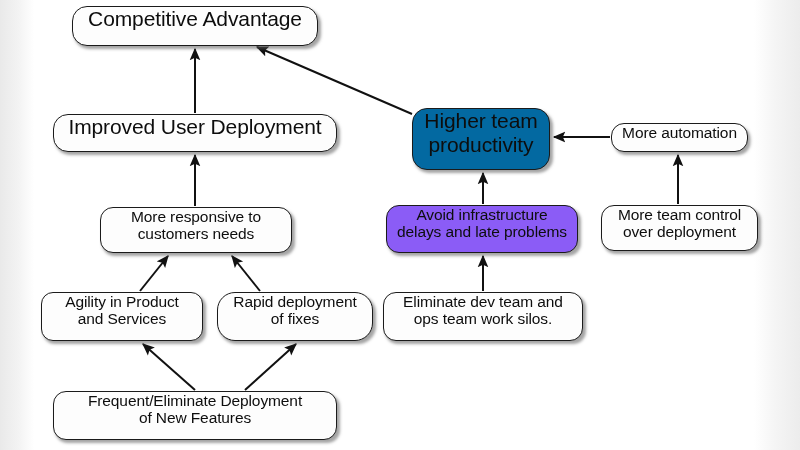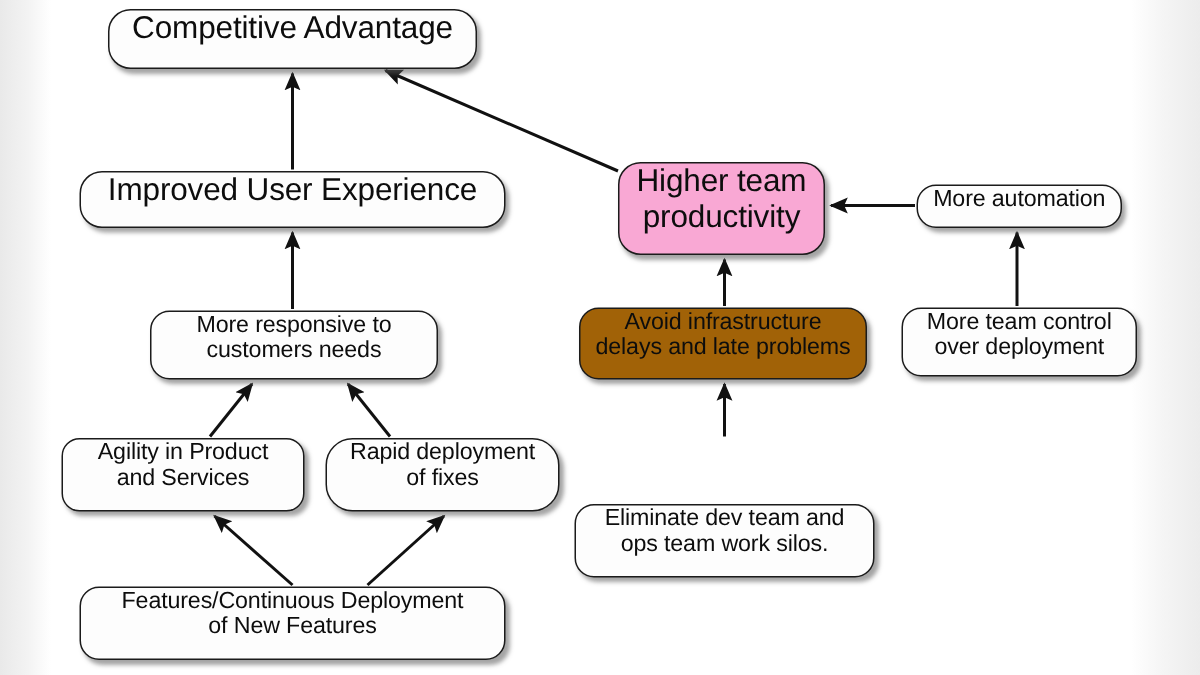--- a/index.html
+++ b/index.html
@@ -88,33 +88,33 @@
         <line x1="245" y1="390" x2="296" y2="344" stroke="#111111" stroke-width="2" marker-end="url(#arrowhead)"></line>
         <line x1="483" y1="204" x2="483" y2="173" stroke="#111111" stroke-width="2" marker-end="url(#arrowhead)"></line>
         <line x1="483" y1="291" x2="483" y2="256" stroke="#111111" stroke-width="2" marker-end="url(#arrowhead)"></line>
         <line x1="610" y1="137" x2="554" y2="137" stroke="#111111" stroke-width="2" marker-end="url(#arrowhead)"></line>
         <line x1="678" y1="204" x2="678" y2="155" stroke="#111111" stroke-width="2" marker-end="url(#arrowhead)"></line>
       </g>
   </svg>
 
   <div id="node-layer">
       <div class="node big" style="left: 72px; top: 6px; width: 246px; height: 40px; background: rgb(253, 253, 253); border-color: rgb(27, 27, 27);"><span>Competitive Advantage</span></div>
-      <div class="node big" style="left: 53px; top: 114px; width: 284px; height: 38px; background: rgb(253, 253, 253); border-color: rgb(27, 27, 27);"><span>Improved User Experience</span></div>
-      <div class="node big" style="left: 412px; top: 108px; width: 138px; height: 62px; background: #f9a8d4; border-color: rgb(27, 27, 27);"><span>Higher team
+      <div class="node big" style="left: 53px; top: 114px; width: 284px; height: 38px; background: rgb(253, 253, 253); border-color: rgb(27, 27, 27);"><span>Improved User Deployment</span></div>
+      <div class="node big" style="left: 412px; top: 108px; width: 138px; height: 62px; background: #0369a1; border-color: rgb(27, 27, 27);"><span>Higher team
 productivity</span></div>
       <div class="node mid" style="left: 611px; top: 123px; width: 137px; height: 29px; background: rgb(253, 253, 253); border-color: rgb(27, 27, 27);"><span>More automation</span></div>
       <div class="node mid" style="left: 100px; top: 207px; width: 192px; height: 46px; background: rgb(253, 253, 253); border-color: rgb(27, 27, 27);"><span>More responsive to
 customers needs</span></div>
-      <div class="node mid" style="left: 386px; top: 205px; width: 192px; height: 48px; background: #a16207; border-color: rgb(27, 27, 27);"><span>Avoid  infrastructure
+      <div class="node mid" style="left: 386px; top: 205px; width: 192px; height: 48px; background: #8b5cf6; border-color: rgb(27, 27, 27);"><span>Avoid  infrastructure
 delays and late problems</span></div>
       <div class="node mid" style="left: 601px; top: 205px; width: 157px; height: 46px; background: rgb(253, 253, 253); border-color: rgb(27, 27, 27);"><span>More team control
 over deployment</span></div>
       <div class="node mid" style="left: 41px; top: 292px; width: 162px; height: 49px; background: rgb(253, 253, 253); border-color: rgb(27, 27, 27); border-radius: 12px;"><span>Agility in Product
 and Services</span></div>
       <div class="node mid" style="left: 217px; top: 292px; width: 156px; height: 49px; background: rgb(253, 253, 253); border-color: rgb(27, 27, 27); border-radius: 18px;"><span>Rapid deployment
 of fixes</span></div>
-      <div class="node mid" style="left: 383px; top: 292px; width: 200px; height: 49px; background: rgb(253, 253, 253); border-color: rgb(27, 27, 27); margin-top: 44px;"><span>Eliminate dev team and
+      <div class="node mid" style="left: 383px; top: 292px; width: 200px; height: 49px; background: rgb(253, 253, 253); border-color: rgb(27, 27, 27);"><span>Eliminate dev team and
 ops team work silos.</span></div>
-      <div class="node mid" style="left: 53px; top: 391px; width: 284px; height: 49px; background: rgb(253, 253, 253); border-color: rgb(27, 27, 27);"><span>Features/Continuous Deployment
+      <div class="node mid" style="left: 53px; top: 391px; width: 284px; height: 49px; background: rgb(253, 253, 253); border-color: rgb(27, 27, 27);"><span>Frequent/Eliminate Deployment
 of New Features</span></div>
     </div>
 
 </div>
 
 </body></html>

